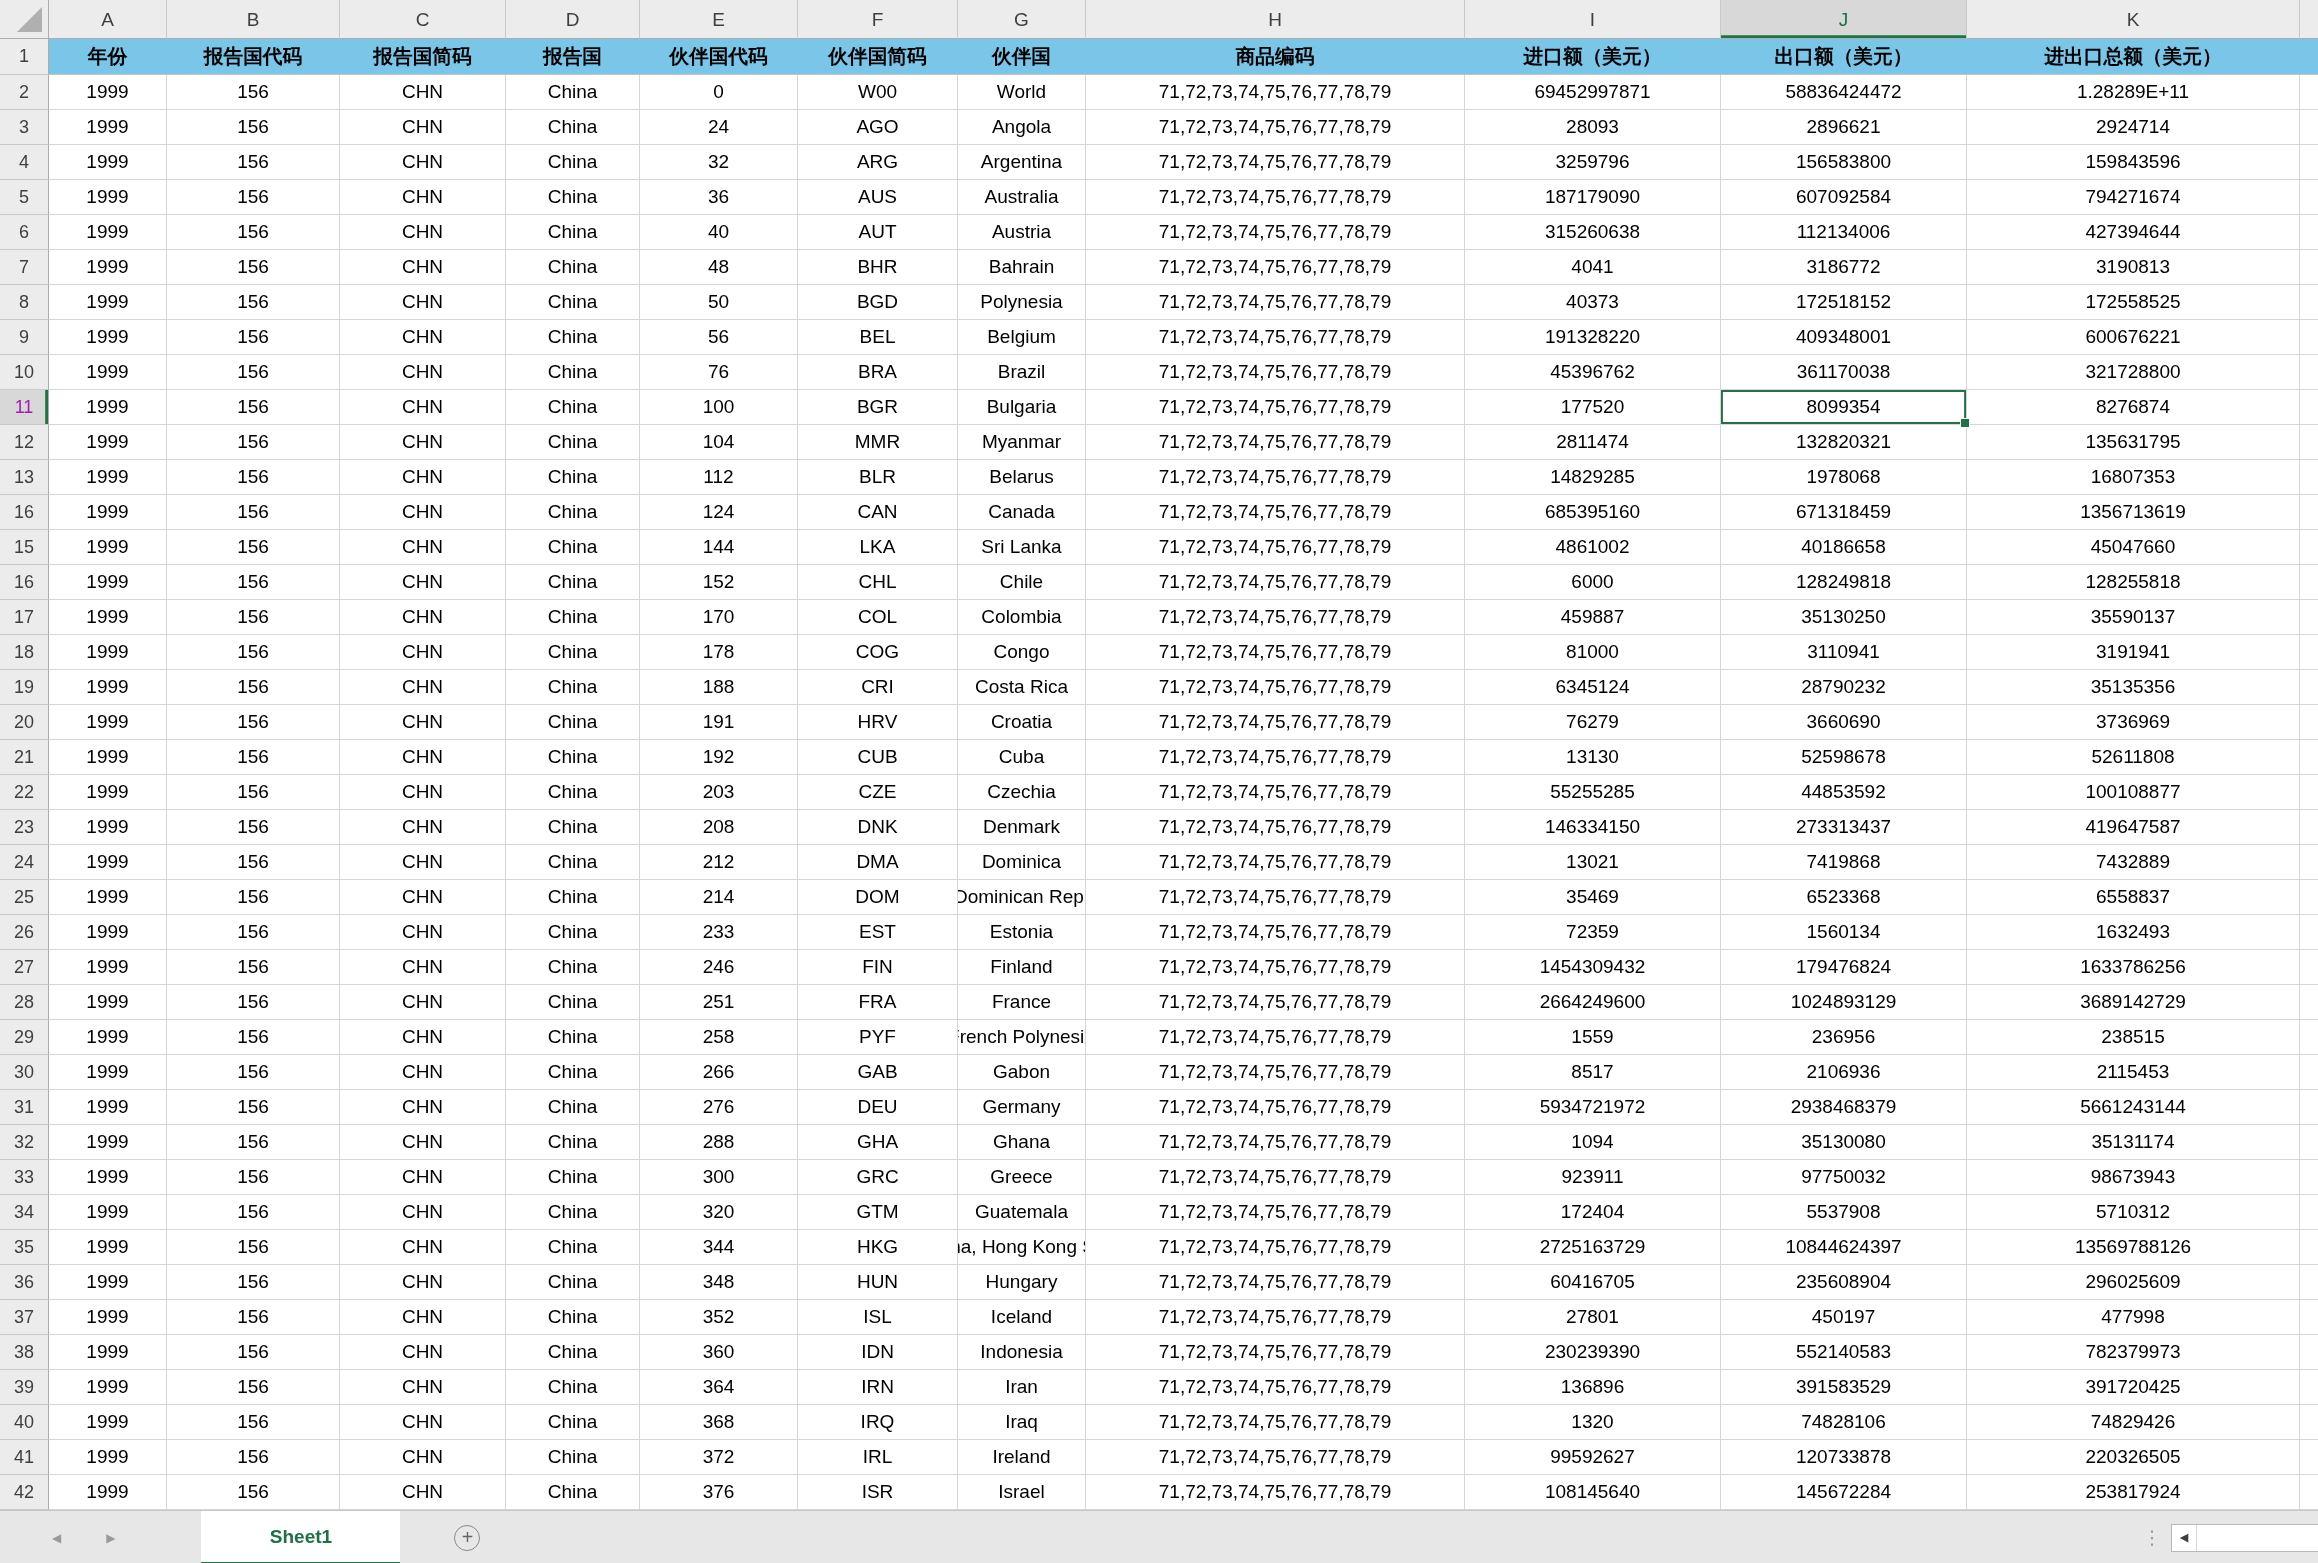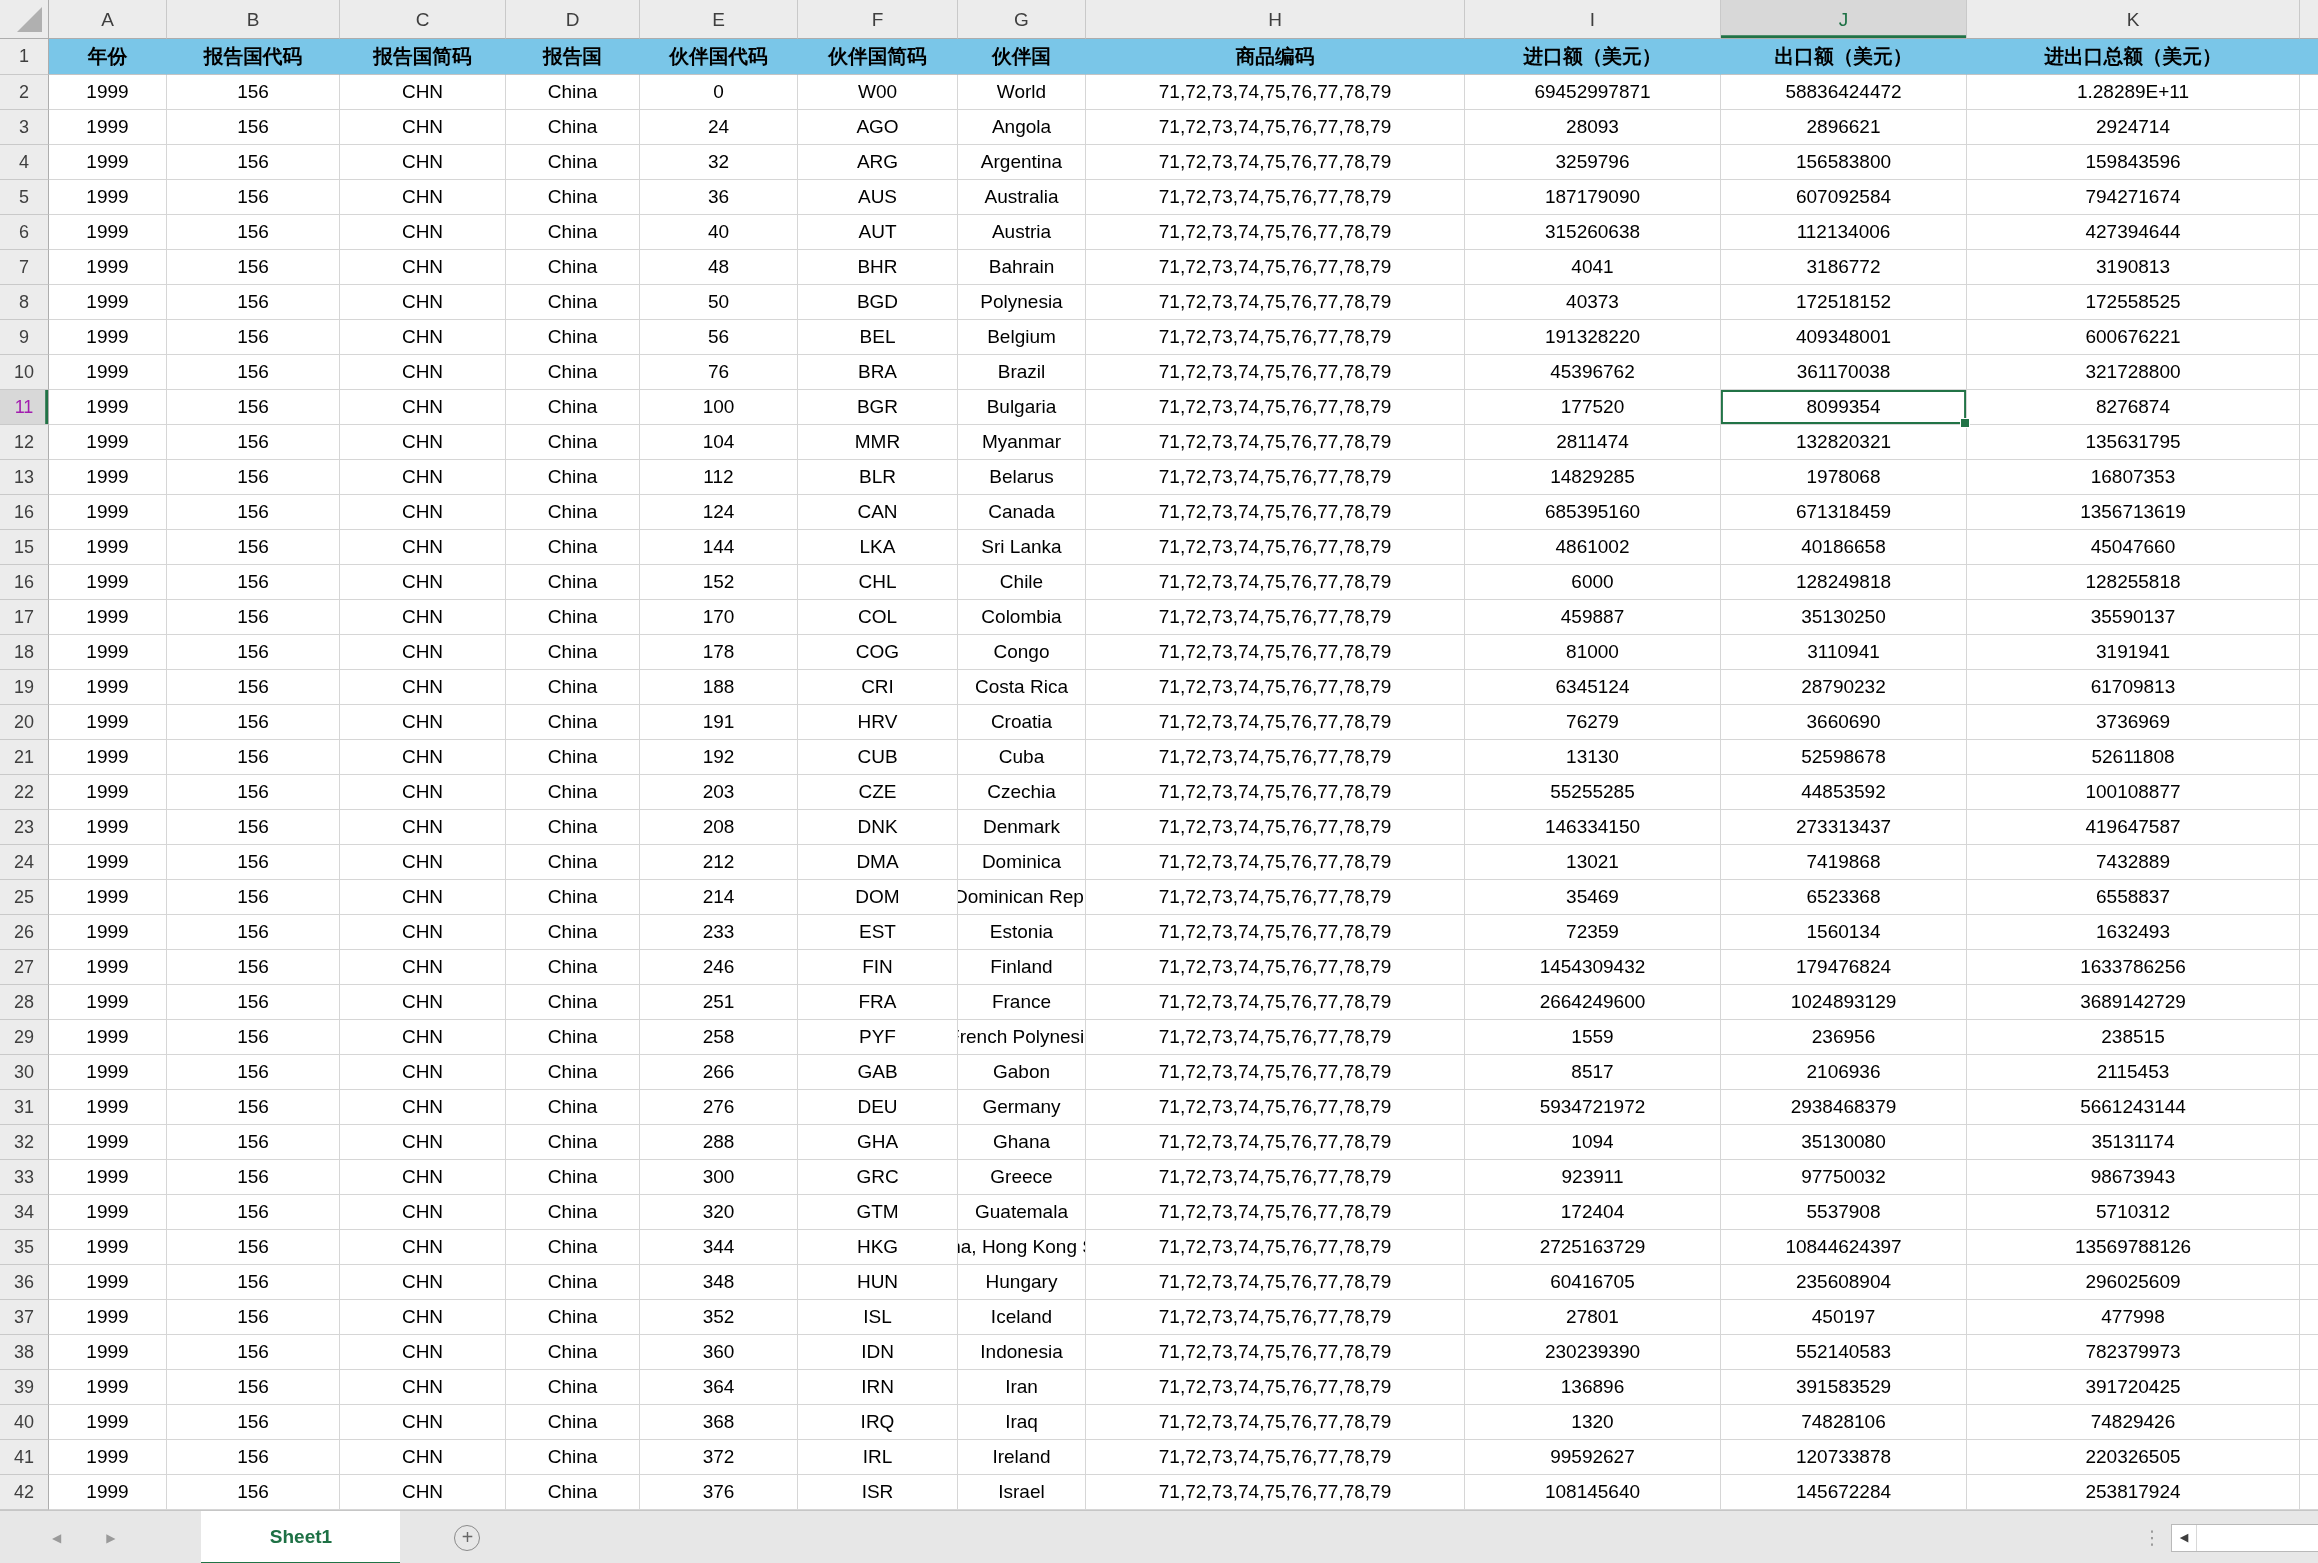--- a/index.html
+++ b/index.html
@@ -345,21 +345,21 @@
         <div class="c" style="width: 118px;">1999</div>
         <div class="c" style="width: 173px;">156</div>
         <div class="c" style="width: 166px;">CHN</div>
         <div class="c" style="width: 134px;">China</div>
         <div class="c" style="width: 158px;">188</div>
         <div class="c" style="width: 160px;">CRI</div>
         <div class="c" style="width: 128px;">Costa Rica</div>
         <div class="c" style="width: 379px;">71,72,73,74,75,76,77,78,79</div>
         <div class="c" style="width: 256px;">6345124</div>
         <div class="c" style="width: 246px;">28790232</div>
-        <div class="c" style="width: 333px;">61709813</div>
+        <div class="c" style="width: 333px;">35135356</div>
         <div class="c" style="width: 19px; border-right: none;"></div>
       </div>
       <div class="row">
         <div class="gut">20</div>
         <div class="c" style="width: 118px;">1999</div>
         <div class="c" style="width: 173px;">156</div>
         <div class="c" style="width: 166px;">CHN</div>
         <div class="c" style="width: 134px;">China</div>
         <div class="c" style="width: 158px;">191</div>
         <div class="c" style="width: 160px;">HRV</div>

